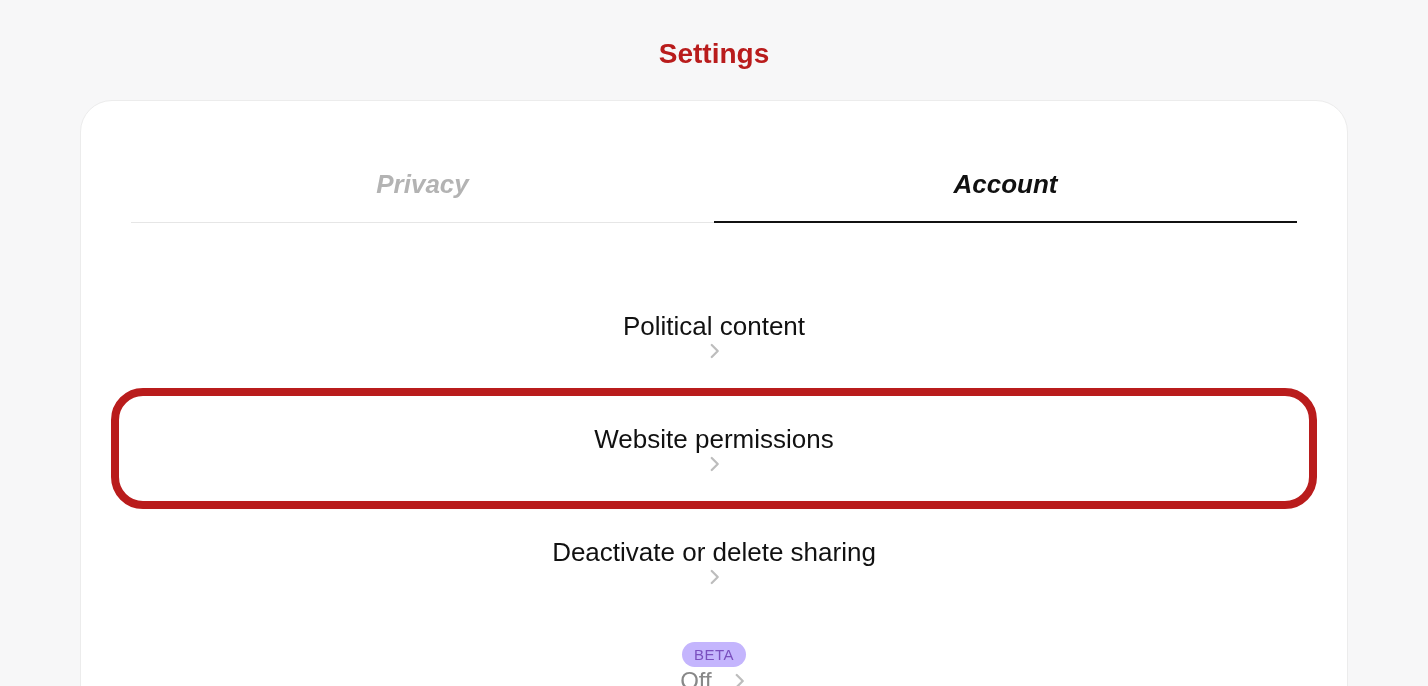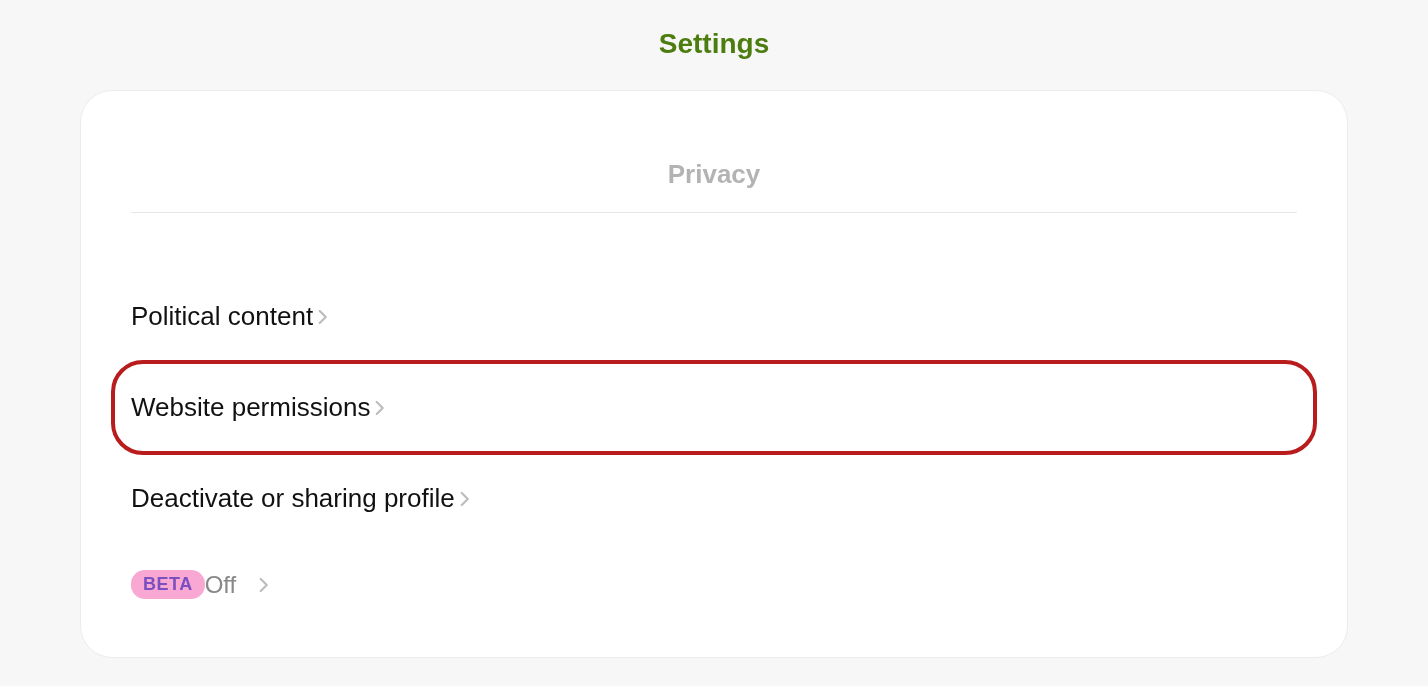--- a/index.html
+++ b/index.html
@@ -7,22 +7,22 @@
       font-family: -apple-system, BlinkMacSystemFont, "Segoe UI", Helvetica, Arial, sans-serif;
       background: #f7f7f8;
       width: 1428px;
       height: 686px;
       overflow: hidden;
     }
     .page-title {
       text-align: center;
       font-size: 28px;
       font-weight: 700;
-      color: #4d7c0f;
-      padding-top: 28px;
+      color: #b91c1c;
+      padding-top: 38px;
       padding-bottom: 30px;
     }
     .card {
       background: #ffffff;
       margin: 0 80px;
       border: 1px solid #ececec;
       border-radius: 32px;
       padding: 50px 50px 30px 50px;
       min-height: 520px;
     }
@@ -32,20 +32,21 @@
     }
     .tab {
       flex: 1 1 0;
       text-align: center;
       font-size: 26px;
       font-weight: 600;
       color: #b3b3b3;
       padding: 18px 0 22px 0;
       cursor: pointer;
       position: relative;
+      font-style: italic;
     }
     .tab.active {
       color: #111;
     }
     .tab.active::after {
       content: "";
       position: absolute;
       left: 0; right: 0; bottom: -1px;
       height: 2px;
       background: #111;
@@ -53,23 +54,24 @@
     .list {
       padding-top: 60px;
     }
     .row {
       display: flex;
       align-items: center;
       justify-content: flex-start;
       padding: 28px 0;
       cursor: pointer;
       position: relative;
+      flex-direction: column;
     }
     .row.highlighted {
-      border: 4px solid #b91c1c;
+      border: 8px solid #b91c1c;
       border-radius: 32px;
       padding: 28px 16px;
       margin: 0 -20px;
     }
     .row-label {
       font-size: 26px;
       font-weight: 400;
       color: #111;
       display: flex;
       align-items: center;
@@ -84,37 +86,38 @@
       font-size: 24px;
       color: #888;
     }
     .chevron {
       width: 18px;
       height: 18px;
       flex: 0 0 auto;
     }
     .chevron svg { display:block; }
     .badge {
-      font-size: 18px;
-      font-weight: 700;
+      font-size: 15px;
+      font-weight: 400;
       letter-spacing: 0.5px;
       color: #7a4fbf;
-      background: #f9a8d4;
+      background: #c4b5fd;
       border-radius: 14px;
       padding: 4px 12px;
     }
   </style>
 </head>
 <body>
 
 <div class="page-title">Settings</div>
 
 <div class="card">
   <div class="tabs">
     <div class="tab">Privacy</div>
+    <div class="tab active">Account</div>
   </div>
 
   <div class="list">
 
     <div class="row">
       <div class="row-label">
         <span>Political content</span>
       </div>
       <div class="row-right">
         <span class="chevron">
@@ -133,21 +136,21 @@
         <span class="chevron">
           <svg viewBox="0 0 24 24" width="18" height="18" fill="none" stroke="#bdbdbd" stroke-width="3" stroke-linecap="round" stroke-linejoin="round">
               <polyline points="9 4 17 12 9 20"></polyline>
             </svg>
         </span>
       </div>
     </div>
 
     <div class="row">
       <div class="row-label">
-        <span>Deactivate or sharing profile</span>
+        <span>Deactivate or delete sharing</span>
       </div>
       <div class="row-right">
         <span class="chevron">
           <svg viewBox="0 0 24 24" width="18" height="18" fill="none" stroke="#bdbdbd" stroke-width="3" stroke-linecap="round" stroke-linejoin="round">
               <polyline points="9 4 17 12 9 20"></polyline>
             </svg>
         </span>
       </div>
     </div>
 

